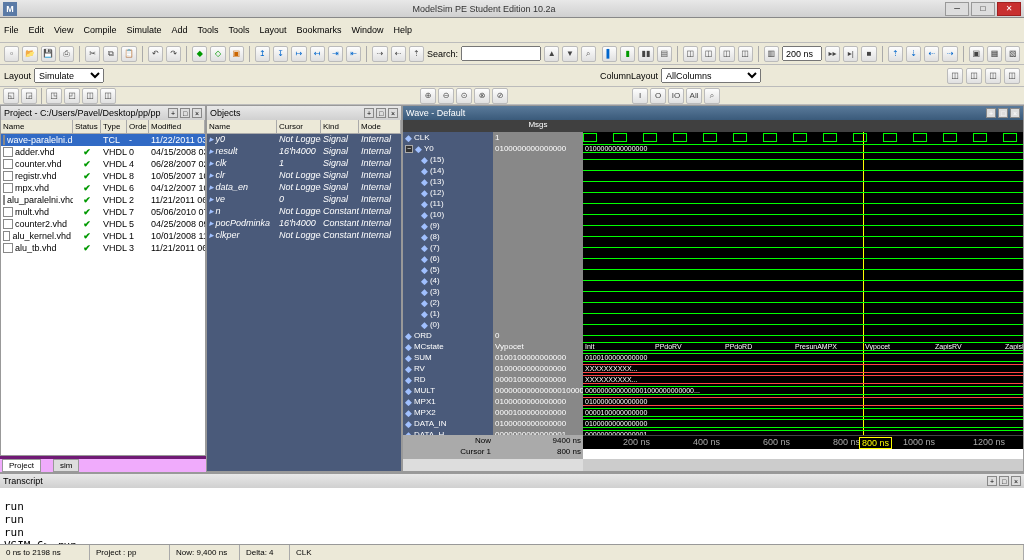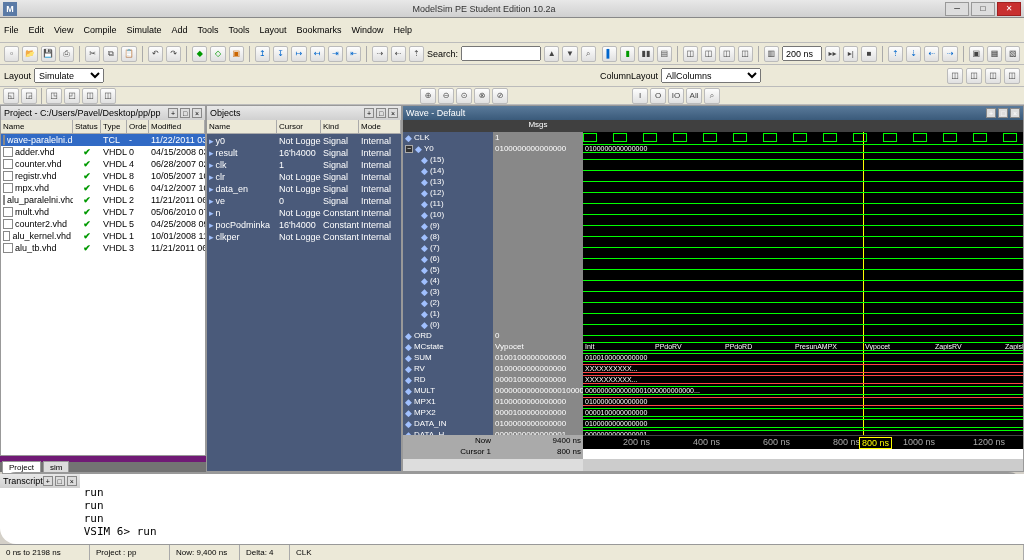--- a/index.html
+++ b/index.html
@@ -28,42 +28,42 @@
 .mid { width: 196px; display: flex; flex-direction: column; }
 .right { flex: 1; display: flex; flex-direction: column; }
 .colhdr { display: flex; background: #ece9d8; border-bottom: 1px solid #aaa; height: 14px; }
 .colhdr > div { border-right: 1px solid #aaa; padding: 0 2px; font-size: 8px; display: flex; align-items: center; overflow: hidden; }
 .prow { display: flex; height: 12px; align-items: center; font-size: 8px; }
 .prow.sel { background: #316ac5; color: #fff; }
 .prow > div { padding: 0 2px; overflow: hidden; white-space: nowrap; }
 .fico { width: 10px; height: 10px; background: #fff; border: 1px solid #888; margin-right: 2px; }
 .chk { color: #090; font-weight: bold; }
 .objbody { flex: 1; background: #4a5a7a; color: #fff; overflow: hidden; }
-.orow { display: flex; height: 12px; align-items: flex-end; font-size: 8px; }
+.orow { display: flex; height: 12px; align-items: flex-start; font-size: 8px; font-style: italic; }
 .orow > div { padding: 0 2px; overflow: hidden; white-space: nowrap; }
 .oi { color: #a0c0ff; margin-right: 2px; }
 .wave-area { flex: 1; display: flex; min-height: 0; background: #000; }
 .wave-sigs { width: 90px; background: #4a5a7a; overflow: hidden; }
 .wave-vals { width: 90px; background: #888; overflow: hidden; }
 .wave-plot { flex: 1; background: #000; position: relative; overflow: hidden; }
 .wrow { height: 11px; display: flex; align-items: center; font-size: 8px; color: #fff; padding: 0 2px; white-space: nowrap; overflow: hidden; }
 .wicon { color: #a0c0ff; margin-right: 2px; display: inline-flex; align-items: center; }
 .wplus { width: 8px; height: 8px; border: 1px solid #aaa; background: #333; color: #fff; display: inline-flex; align-items: center; justify-content: center; font-size: 7px; margin-right: 2px; }
 .waveform { position: absolute; height: 11px; width: 100%; }
 .wline { position: absolute; height: 1px; background: #0f0; width: 100%; top: 5px; }
 .wpulse { position: absolute; height: 9px; border: 1px solid #0f0; top: 1px; }
 .wbus { position: absolute; height: 9px; top: 1px; border-top: 1px solid #0f0; border-bottom: 1px solid #0f0; color: #fff; font-size: 7px; padding: 0 2px; overflow: hidden; }
 .wbusr { border-color: #f44; }
 .cursor-line { position: absolute; width: 1px; height: 100%; background: #ff0; left: 280px; top: 0; }
 .timeruler { height: 14px; background: #000; color: #fff; position: relative; border-top: 1px solid #444; font-size: 7px; }
 .tick { position: absolute; color: #aaa; top: 1px; }
-.bottom-tabs { height: 16px; background: #737373; display: flex; align-items: center; padding: 0 2px; gap: 2px; border-top: 6px solid #701a75; }
+.bottom-tabs { height: 16px; background: #f0abfc; display: flex; align-items: center; padding: 0 2px; gap: 12px; border-top: 3px solid #701a75; }
 .tab { background: #ddd; border: 1px solid #999; padding: 0 6px; height: 13px; display: flex; align-items: center; font-size: 8px; }
 .tab.active { background: #fff; }
-.transcript { height: 72px; border-top: 2px solid #999; display: flex; background: #fff; border-radius: 16px; }
+.transcript { height: 72px; border-top: 2px solid #999; display: flex; flex-direction: column; background: #fff; }
 .transcript .body { flex: 1; background: #fff; padding: 12px 4px; font-family: monospace; font-size: 11px; overflow: hidden; }
 .statusbar { height: 16px; background: #ece9d8; border-top: 1px solid #999; display: flex; align-items: center; }
 .statusbar > div { border-right: 1px solid #aaa; padding: 0 6px; height: 100%; display: flex; align-items: center; font-size: 8px; }
 .smalltool { background: #ece9d8; height: 18px; display: flex; align-items: center; padding: 0 3px; gap: 2px; border-bottom: 1px solid #bbb; }
 </style>
 </head>
 <body>
 
 <div class="titlebar">
   <div class="m">M</div>

